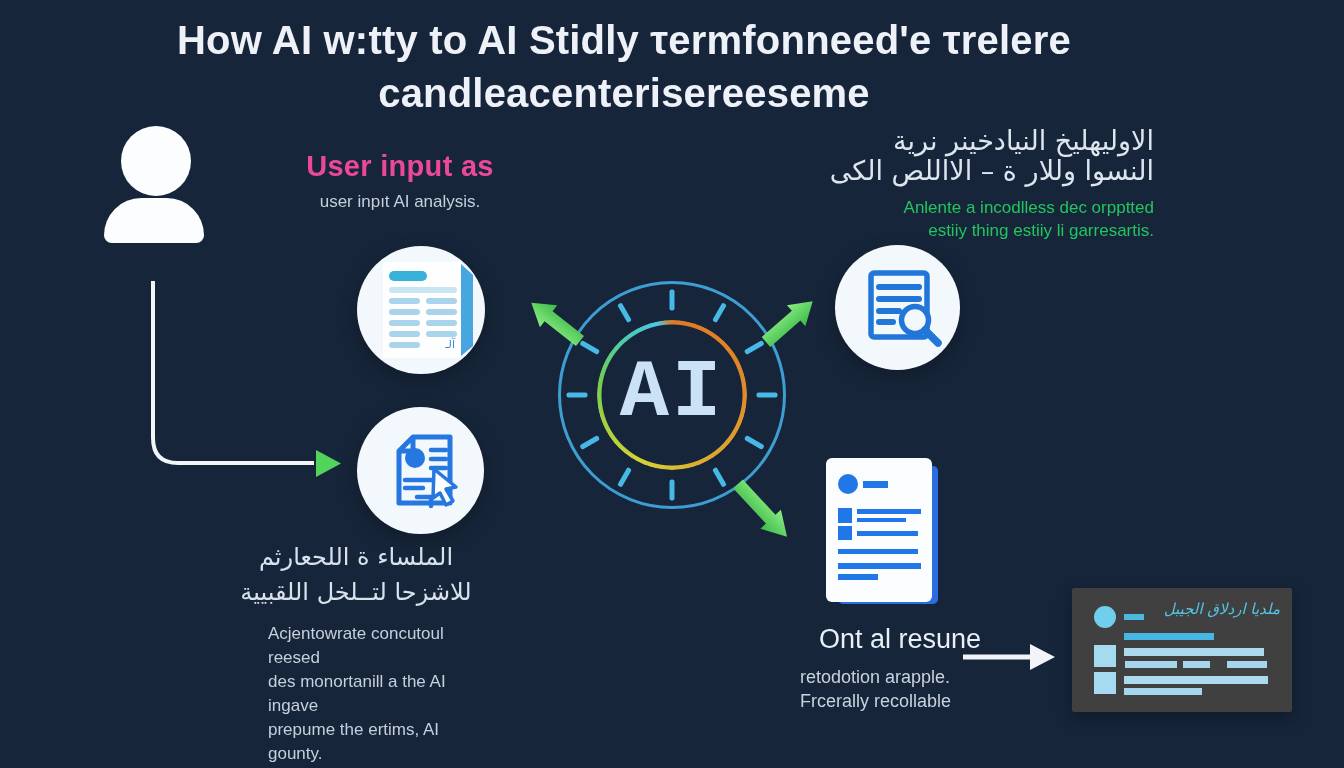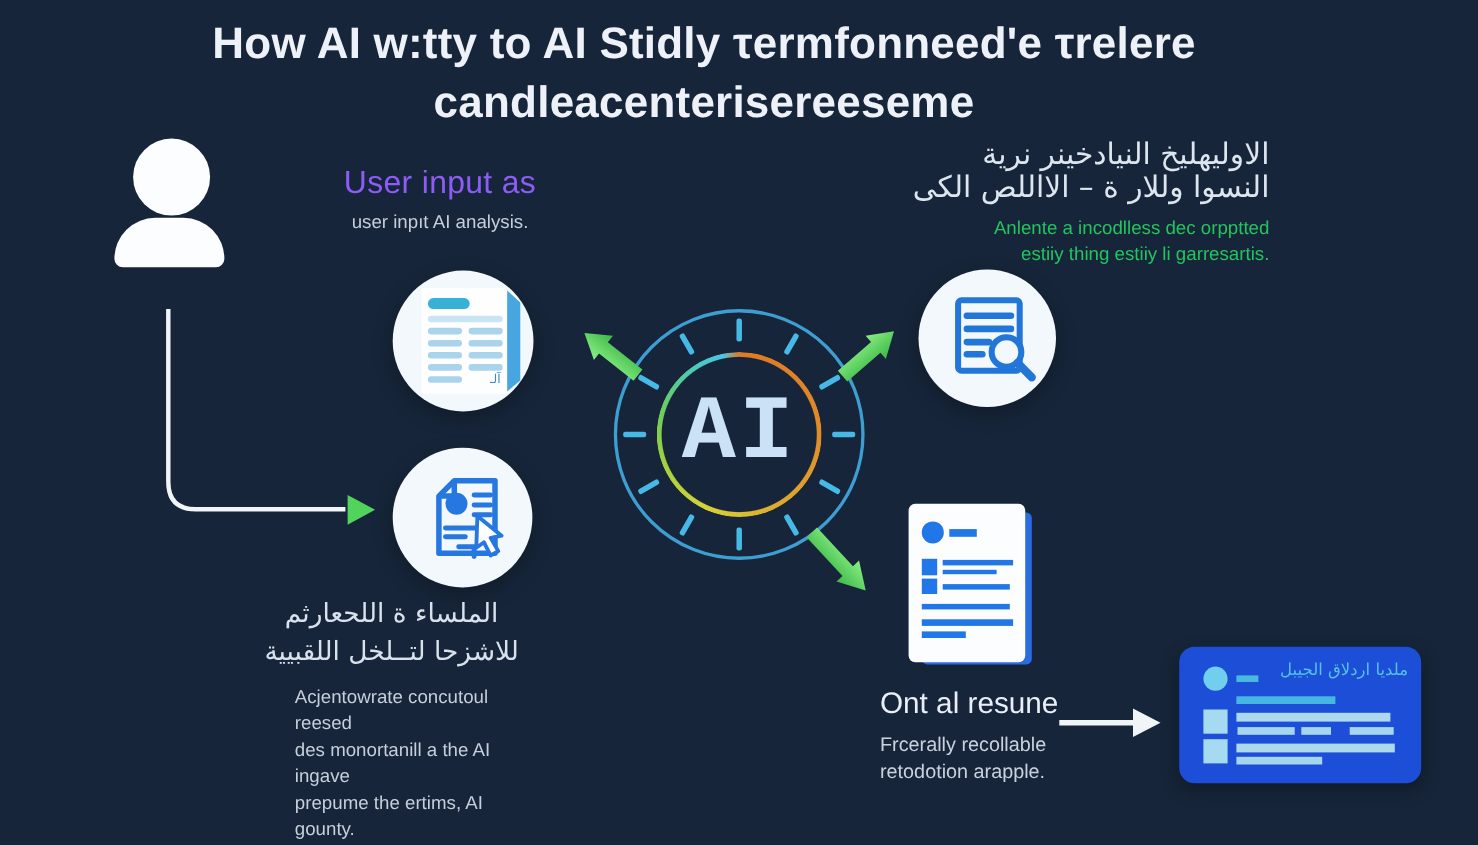--- a/index.html
+++ b/index.html
@@ -4,28 +4,28 @@
 <style>
   html,body{margin:0;padding:0;}
   body{
     width:1344px;height:768px;position:relative;overflow:hidden;
     background:#162539;
     font-family:"Liberation Sans",sans-serif;
     color:#eef2f8;
   }
   .abs{position:absolute;}
   
-  .title{top:14px;left:16px;width:1248px;text-align:center;
+  .title{top:14px;left:0;width:1248px;text-align:center;
     font-weight:bold;font-size:40px;line-height:53px;color:#eef2f8;letter-spacing:.2px;}
   
   .person-head{left:121px;top:126px;width:70px;height:70px;border-radius:50%;background:#fbfdff;}
   .person-body{left:104px;top:198px;width:100px;height:45px;background:#fbfdff;
     border-radius:48px 48px 10px 10px;}
   .user-block{left:288px;top:150px;width:224px;text-align:center;}
-  .user-block .h{font-size:29px;font-weight:400;color:#8b5cf6;letter-spacing:.3px;}
+  .user-block .h{font-size:29px;font-weight:700;color:#ec4899;letter-spacing:.3px;}
   .user-block .c{margin-top:9px;font-size:17px;color:#c6cfdb;}
   
   .tr-block{top:126px;left:820px;width:334px;text-align:right;}
   .arabic{font-family:"DejaVu Sans",sans-serif;direction:rtl;}
   .tr-block .a{font-size:27px;line-height:30px;color:#dde6ef;}
   .tr-block .c{margin-top:10px;font-size:17px;line-height:23px;color:#22c55e;}
   
   .icircle{border-radius:50%;background:#f3f8fd;box-shadow:0 6px 18px rgba(0,0,0,.25);}
   .ic1{left:357px;top:246px;width:128px;height:128px;}
   .ic2{left:357px;top:407px;width:127px;height:127px;}
@@ -41,29 +41,29 @@
     mask:radial-gradient(closest-side,transparent calc(100% - 5px),#000 calc(100% - 4px));}
   .hub .ai{position:absolute;inset:0;display:flex;align-items:center;justify-content:center;
     font-size:82px;font-weight:bold;color:#cbe2f6;letter-spacing:3px;padding-bottom:4px;}
   
   .doc4{left:826px;top:458px;width:116px;height:150px;}
   .doc4 .back{position:absolute;left:12px;top:8px;width:100px;height:138px;background:#2b6de0;border-radius:5px;}
   .doc4 .front{position:absolute;left:0;top:0;width:106px;height:144px;background:#fcfdff;border-radius:6px;}
   .doc4 .el{position:absolute;background:#2176e8;}
   
   .out-block{left:800px;top:624px;width:200px;}
-  .out-block .h{font-size:27px;font-weight:500;color:#e9eff6;}
+  .out-block .h{font-size:27px;font-weight:500;color:#e9eff6;text-align:center;}
   .out-block .c{margin-top:10px;font-size:18px;line-height:24px;color:#c9d2de;}
   
   .bl-block{left:222px;top:540px;width:268px;}
   .bl-block .a{font-size:24px;line-height:35px;color:#d9e2ec;text-align:center;}
   .bl-block .c{margin-top:12px;font-size:17px;line-height:24px;color:#c6cfdb;text-align:left;margin-left:46px;}
   
-  .card{left:1072px;top:588px;width:220px;height:124px;background:#1d4ed8;border-radius:14px;
-    box-shadow:0 6px 16px rgba(0,0,0,.3);}
+  .card{left:1072px;top:588px;width:220px;height:124px;background:#404040;border-radius:2px;
+    box-shadow:0 6px 16px rgba(0,0,0,.3);font-style:italic;}
   .card .el{position:absolute;}
   .card .title-ar{position:absolute;right:12px;top:12px;font-size:15px;color:#55c3e6;}
   svg.overlay{position:absolute;left:0;top:0;z-index:3;pointer-events:none;}
 </style>
 </head>
 <body>
 
 <div class="abs title">
   <div>How AI w:tty to AI Stidly τermfonneed'e τrelere</div>
   <div>candleacenterisereeseme</div>
@@ -168,22 +168,22 @@
     <div class="el" style="left:31px;top:73px;width:61px;height:5px;"></div>
     <div class="el" style="left:12px;top:91px;width:80px;height:5px;"></div>
     <div class="el" style="left:12px;top:105px;width:83px;height:6px;"></div>
     <div class="el" style="left:12px;top:116px;width:40px;height:6px;"></div>
   </div>
 </div>
 
 <div class="abs out-block">
   <div class="h">Ont al resune</div>
   <div class="c">
+    <div>retodotion arapple.</div>
     <div>Frcerally recollable</div>
-    <div>retodotion arapple.</div>
   </div>
 </div>
 
 <div class="abs bl-block">
   <div class="a arabic" dir="rtl">الملساء ة اللحعارثم</div>
   <div class="a arabic" dir="rtl">للاشزحا لتــلخل اللقبيية</div>
   <div class="c">
     <div>Acjentowrate concutoul reesed</div>
     <div>des monortanill a the AI ingave</div>
     <div>prepume the ertims, AI gounty.</div>

